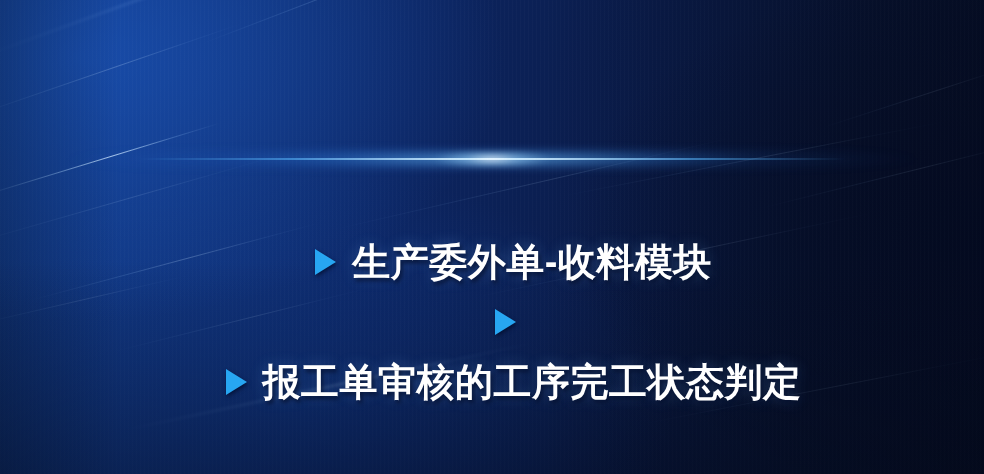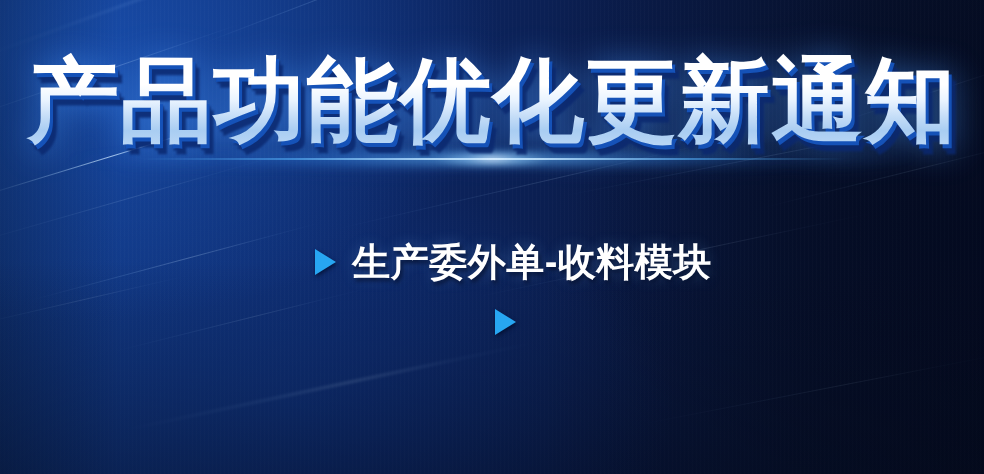--- a/index.html
+++ b/index.html
@@ -199,28 +199,31 @@
   </div>
 
   <div class="bg-layer bg-vignette"></div>
 
   <div class="beam-wrap">
     <div class="beam-glow"></div>
     <div class="beam-core"></div>
     <div class="beam-hot"></div>
   </div>
 
-  <div class="title">产品功能优化更新通知</div>
 
   <div class="bullets">
 
     <div class="bullet-row">
       <span class="bullet-marker"></span>
       <span class="bullet-text">生产委外单-收料模块</span>
     </div>
 
     <div class="bullet-row">
       <span class="bullet-marker"></span>
     </div>
 
+    <div class="bullet-row">
+      <span class="bullet-marker"></span>
+      <span class="bullet-text">报工单审核的工序完工状态判定</span>
+    </div>
 
   </div>
 </div>
 
 </body></html>

